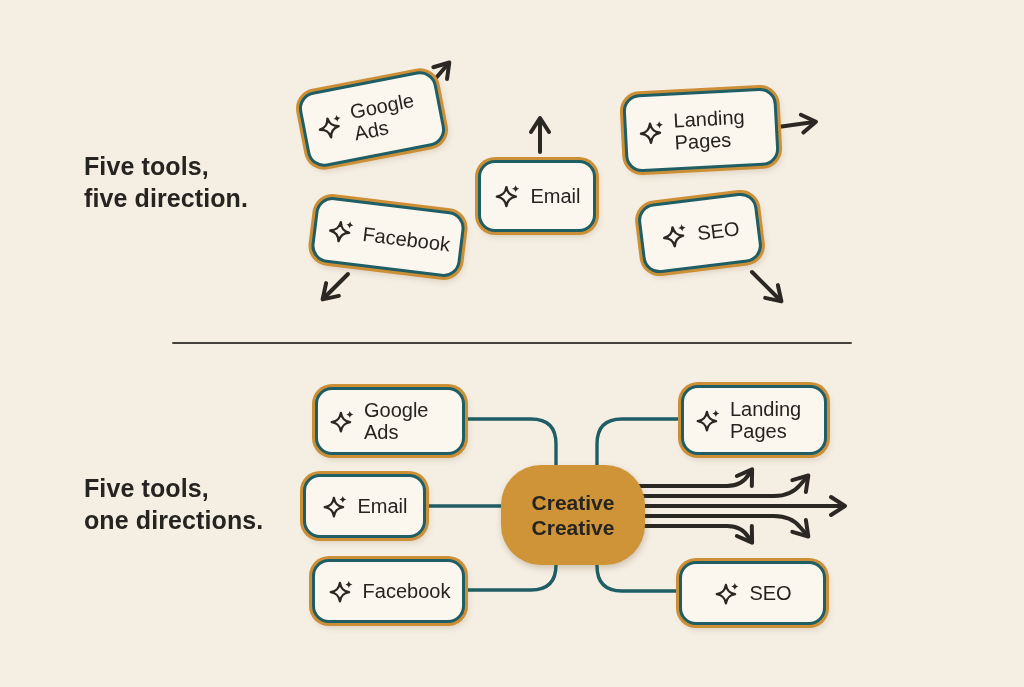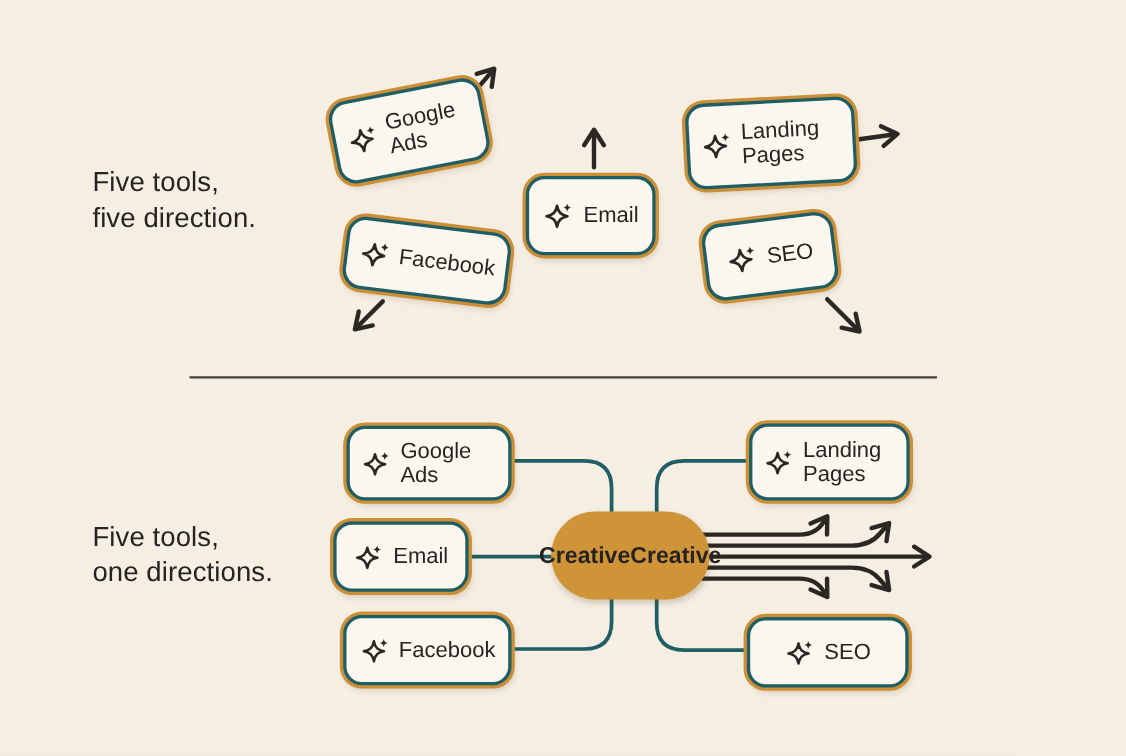--- a/index.html
+++ b/index.html
@@ -11,37 +11,37 @@
   .canvas{
     position:relative;width:1024px;height:687px;overflow:hidden;
     background:var(--bg);
   }
   .overlay{position:absolute;left:0;top:0;width:1024px;height:687px;}
   .stroke-ink{fill:none;stroke:var(--ink);stroke-width:4;stroke-linecap:round;stroke-linejoin:round;}
   .stroke-teal{fill:none;stroke:var(--teal);stroke-width:3.4;stroke-linecap:round;}
   .mk{fill:none;stroke:var(--ink);stroke-width:4;stroke-linecap:round;stroke-linejoin:round;}
   .heading{
     position:absolute;left:84px;color:var(--heading);
-    font-size:25px;font-weight:400;line-height:32px;letter-spacing:.1px;
+    font-size:25px;font-weight:700;line-height:32px;letter-spacing:.1px;
   }
   .tool-box{
     position:absolute;display:flex;align-items:center;justify-content:center;gap:9px;
     background:var(--boxfill);border:3px solid var(--teal);border-radius:17px;
     box-shadow:0 0 0 3px var(--orange), 2px 4px 7px rgba(96,66,22,.20);
     box-sizing:border-box;padding:4px 10px;
   }
   .tool-label{
     color:var(--heading);font-size:20px;line-height:22px;font-weight:500;
   }
   .sparkle{flex:0 0 auto;}
   .spark-big{fill:none;stroke:var(--ink);stroke-width:2;stroke-linejoin:round;}
   .spark-small{fill:var(--ink);}
   .pill{
-    position:absolute;left:501px;top:465px;width:144px;height:80px;border-radius:40px;
-    background:var(--pill);display:flex;flex-direction:row;align-items:center;justify-content:center;
+    position:absolute;left:501px;top:465px;width:144px;height:100px;border-radius:40px;
+    background:var(--pill);display:flex;flex-direction:column;align-items:center;justify-content:center;
     box-shadow:1px 3px 6px rgba(96,66,22,.25);box-sizing:border-box;
   }
   .pill span{color:var(--heading);font-size:21px;font-weight:700;line-height:25px;}
   .divider{position:absolute;left:172px;top:342px;width:680px;height:2.4px;background:var(--divider);border-radius:2px;}
   
   .t-ga{left:302px;top:81px;width:140px;height:76px;transform:rotate(-11deg);}
   .t-fb{left:313px;top:204px;width:150px;height:66px;transform:rotate(7deg);}
   .t-em{left:478px;top:160px;width:118px;height:72px;}
   .t-lp{left:624px;top:91px;width:154px;height:78px;transform:rotate(-3deg);}
   .t-seo{left:640px;top:198px;width:120px;height:70px;transform:rotate(-7deg);}

